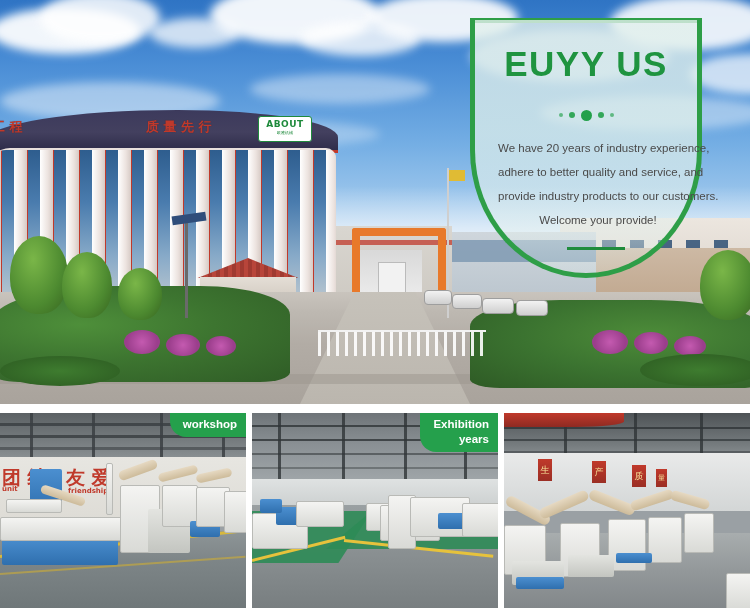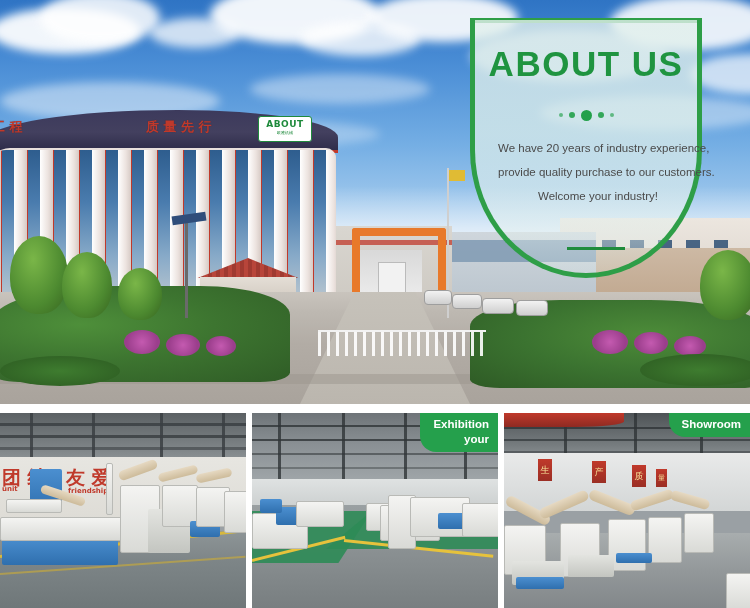--- a/index.html
+++ b/index.html
@@ -311,32 +311,33 @@
       <div class="fencebar"></div>
       <div class="car" style="left:424px;top:290px;width:26px;height:13px;"></div>
       <div class="car" style="left:452px;top:294px;width:28px;height:13px;"></div>
       <div class="car" style="left:482px;top:298px;width:30px;height:14px;"></div>
       <div class="car" style="left:516px;top:300px;width:30px;height:14px;"></div>
 
     </div>
 
     <div class="shield-top-rule"></div>
     <div class="shield"></div>
-    <div class="shield-title">ABOUT US</div>
+    <div class="shield-title">EUYY US</div>
     <div class="dots">
       <span class="dot d-s"></span>
       <span class="dot d-m"></span>
       <span class="dot d-l"></span>
       <span class="dot d-m"></span>
       <span class="dot d-s"></span>
     </div>
     <div class="shield-body">
       <div>We have 20 years of industry experience,</div>
-      <div>provide quality purchase to our customers.</div>
-      <div>Welcome your industry!</div>
+      <div>adhere to better quality and service, and</div>
+      <div>provide industry products to our customers.</div>
+      <div>Welcome your provide!</div>
     </div>
     <div class="shield-rule"></div>
   </div>
 
   <div class="thumbs">
 
     <div class="thumb t1">
       <div class="wsroof">
         <div class="wsbeam" style="left:0;top:10px;width:246px;"></div>
         <div class="wsbeam" style="left:0;top:22px;width:246px;"></div>
@@ -366,20 +367,21 @@
       <div class="duct" style="left:118px;top:52px;width:40px;height:10px;transform:rotate(-20deg);"></div>
       <div class="mach machgray" style="left:148px;top:96px;width:42px;height:44px;"></div>
       <div class="mach machwhite" style="left:162px;top:72px;width:34px;height:40px;"></div>
       <div class="duct" style="left:158px;top:56px;width:40px;height:9px;transform:rotate(-14deg);"></div>
       <div class="mach machblue" style="left:190px;top:108px;width:30px;height:16px;"></div>
       <div class="mach machwhite" style="left:196px;top:74px;width:32px;height:38px;"></div>
       <div class="duct" style="left:196px;top:58px;width:36px;height:9px;transform:rotate(-12deg);"></div>
       <div class="mach machwhite" style="left:224px;top:78px;width:22px;height:40px;"></div>
       <div class="mach machwhite" style="left:106px;top:50px;width:5px;height:50px;"></div>
 
+      <div class="tag">workshop</div>
     </div>
 
     <div class="thumb t2">
       <div class="ehroof">
         <div class="ehrib" style="left:0;top:12px;width:246px;"></div>
         <div class="ehrib" style="left:0;top:26px;width:246px;"></div>
         <div class="ehrib" style="left:0;top:40px;width:246px;opacity:.55;"></div>
         <div class="ehrib" style="left:0;top:54px;width:246px;opacity:.4;"></div>
         <div class="ehrib" style="left:26px;top:0;width:3px;height:72px;"></div>
         <div class="ehrib" style="left:90px;top:0;width:3px;height:72px;"></div>
@@ -396,21 +398,21 @@
       <div class="mach machblue" style="left:24px;top:94px;width:54px;height:18px;"></div>
       <div class="mach machwhite" style="left:44px;top:88px;width:46px;height:24px;"></div>
       <div class="mach machblue" style="left:8px;top:86px;width:22px;height:14px;"></div>
       <div class="mach machwhite" style="left:114px;top:90px;width:36px;height:26px;"></div>
       <div class="mach machwhite" style="left:128px;top:92px;width:58px;height:34px;"></div>
       <div class="mach machwhite" style="left:136px;top:82px;width:26px;height:52px;"></div>
       <div class="mach machwhite" style="left:158px;top:84px;width:58px;height:38px;"></div>
       <div class="mach machblue" style="left:186px;top:100px;width:28px;height:16px;"></div>
       <div class="mach machwhite" style="left:210px;top:90px;width:36px;height:32px;"></div>
       <div class="tag">Exhibition
-your</div>
+years</div>
     </div>
 
     <div class="thumb t3">
       <div class="srroof">
         <div class="ehrib" style="left:0;top:14px;width:246px;"></div>
         <div class="ehrib" style="left:0;top:26px;width:246px;opacity:.7;"></div>
         <div class="ehrib" style="left:0;top:38px;width:246px;opacity:.5;"></div>
         <div class="ehrib" style="left:60px;top:0;width:3px;height:46px;"></div>
         <div class="ehrib" style="left:130px;top:0;width:3px;height:46px;"></div>
         <div class="ehrib" style="left:196px;top:0;width:3px;height:46px;"></div>
@@ -441,17 +443,16 @@
       <div class="mach machblue" style="left:12px;top:164px;width:48px;height:12px;"></div>
       <div class="mach machgray" style="left:64px;top:142px;width:46px;height:22px;"></div>
       <div class="mach machblue" style="left:112px;top:140px;width:36px;height:10px;"></div>
       <div class="duct" style="left:0px;top:92px;width:48px;height:11px;transform:rotate(28deg);"></div>
       <div class="duct" style="left:34px;top:86px;width:52px;height:11px;transform:rotate(-24deg);"></div>
       <div class="duct" style="left:84px;top:84px;width:48px;height:11px;transform:rotate(22deg);"></div>
       <div class="duct" style="left:126px;top:82px;width:44px;height:10px;transform:rotate(-18deg);"></div>
       <div class="duct" style="left:166px;top:82px;width:40px;height:10px;transform:rotate(16deg);"></div>
       <div class="mach machwhite" style="left:222px;top:160px;width:24px;height:35px;"></div>
 
-      <div class="tag">Showroom</div>
     </div>
 
   </div>
 </div>
 
 </body></html>

